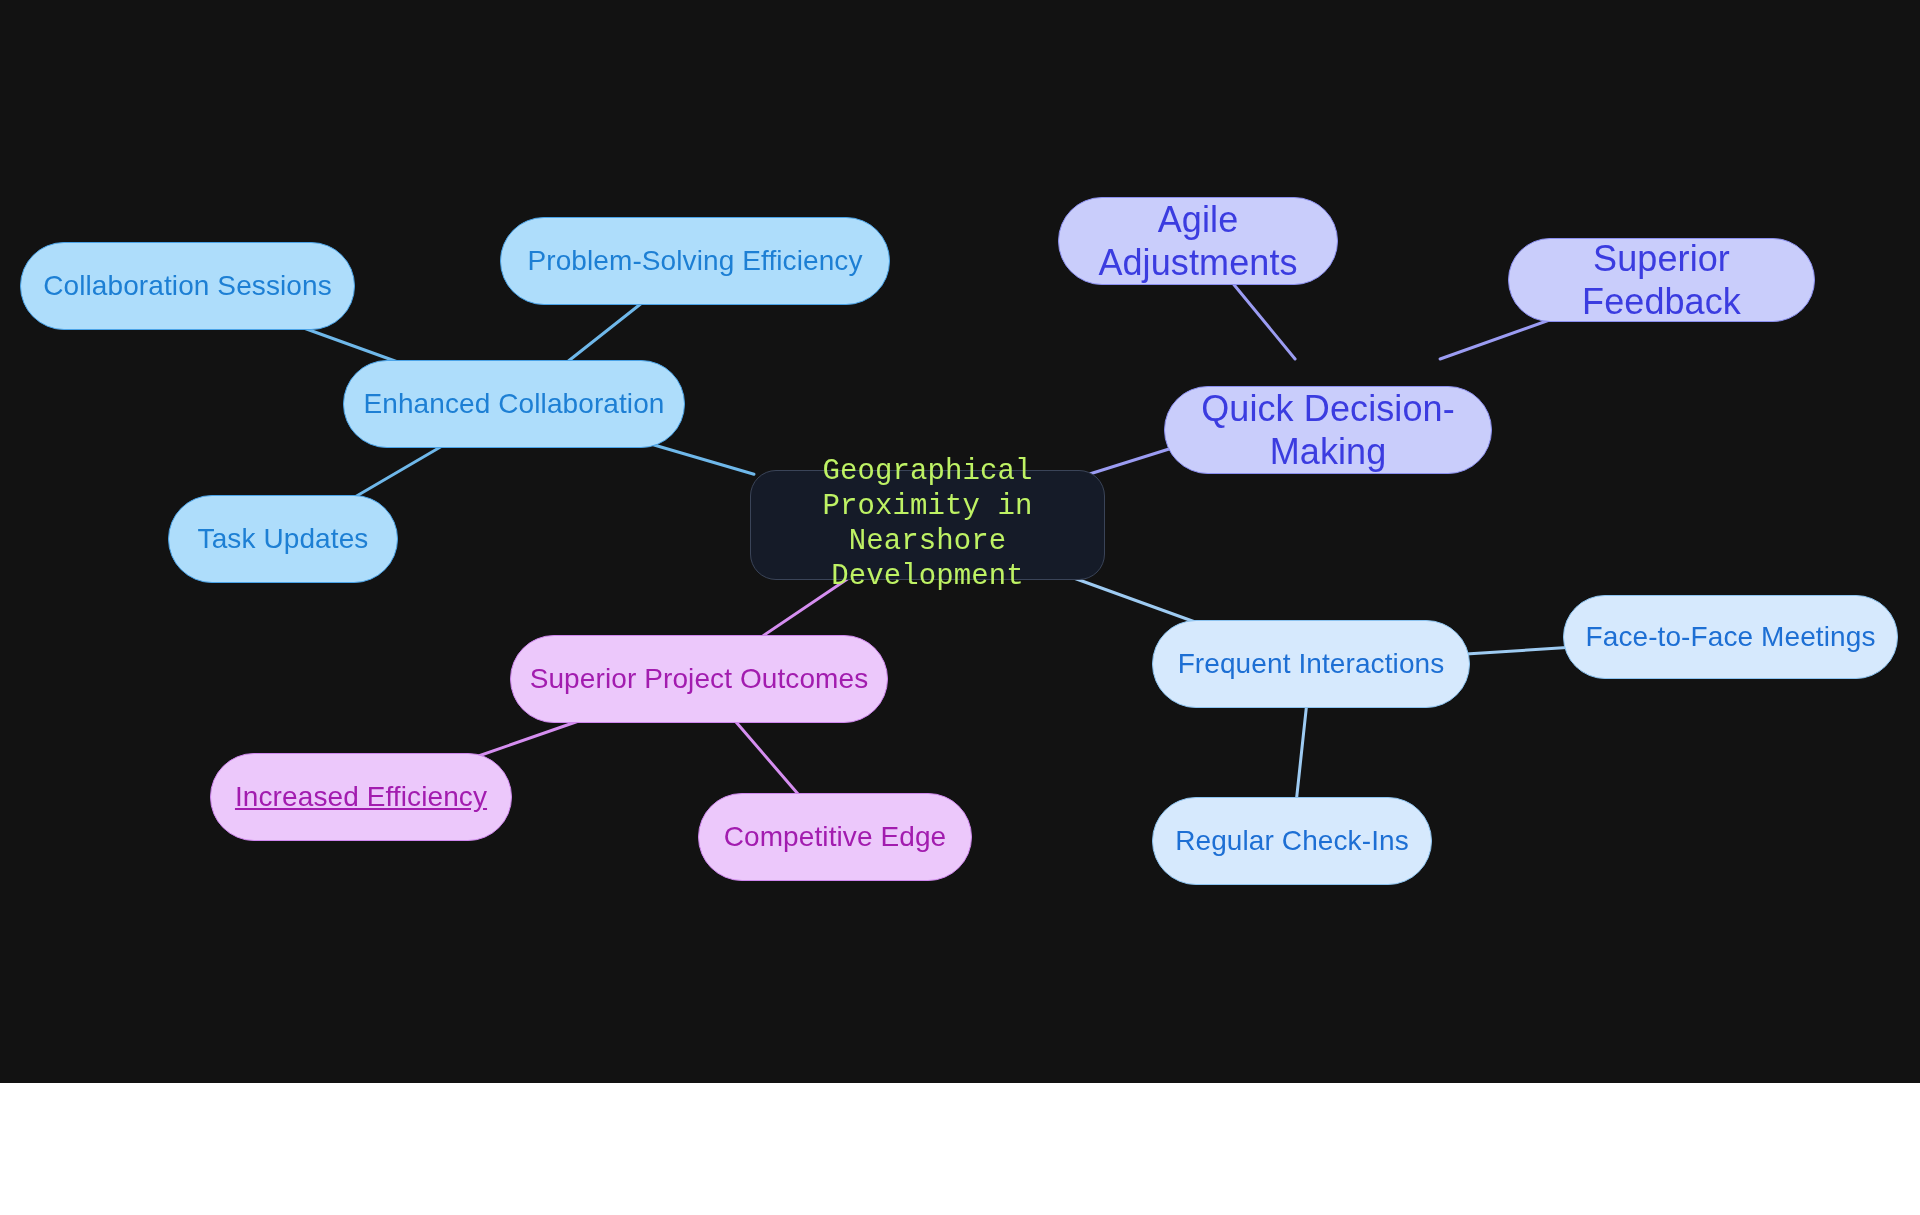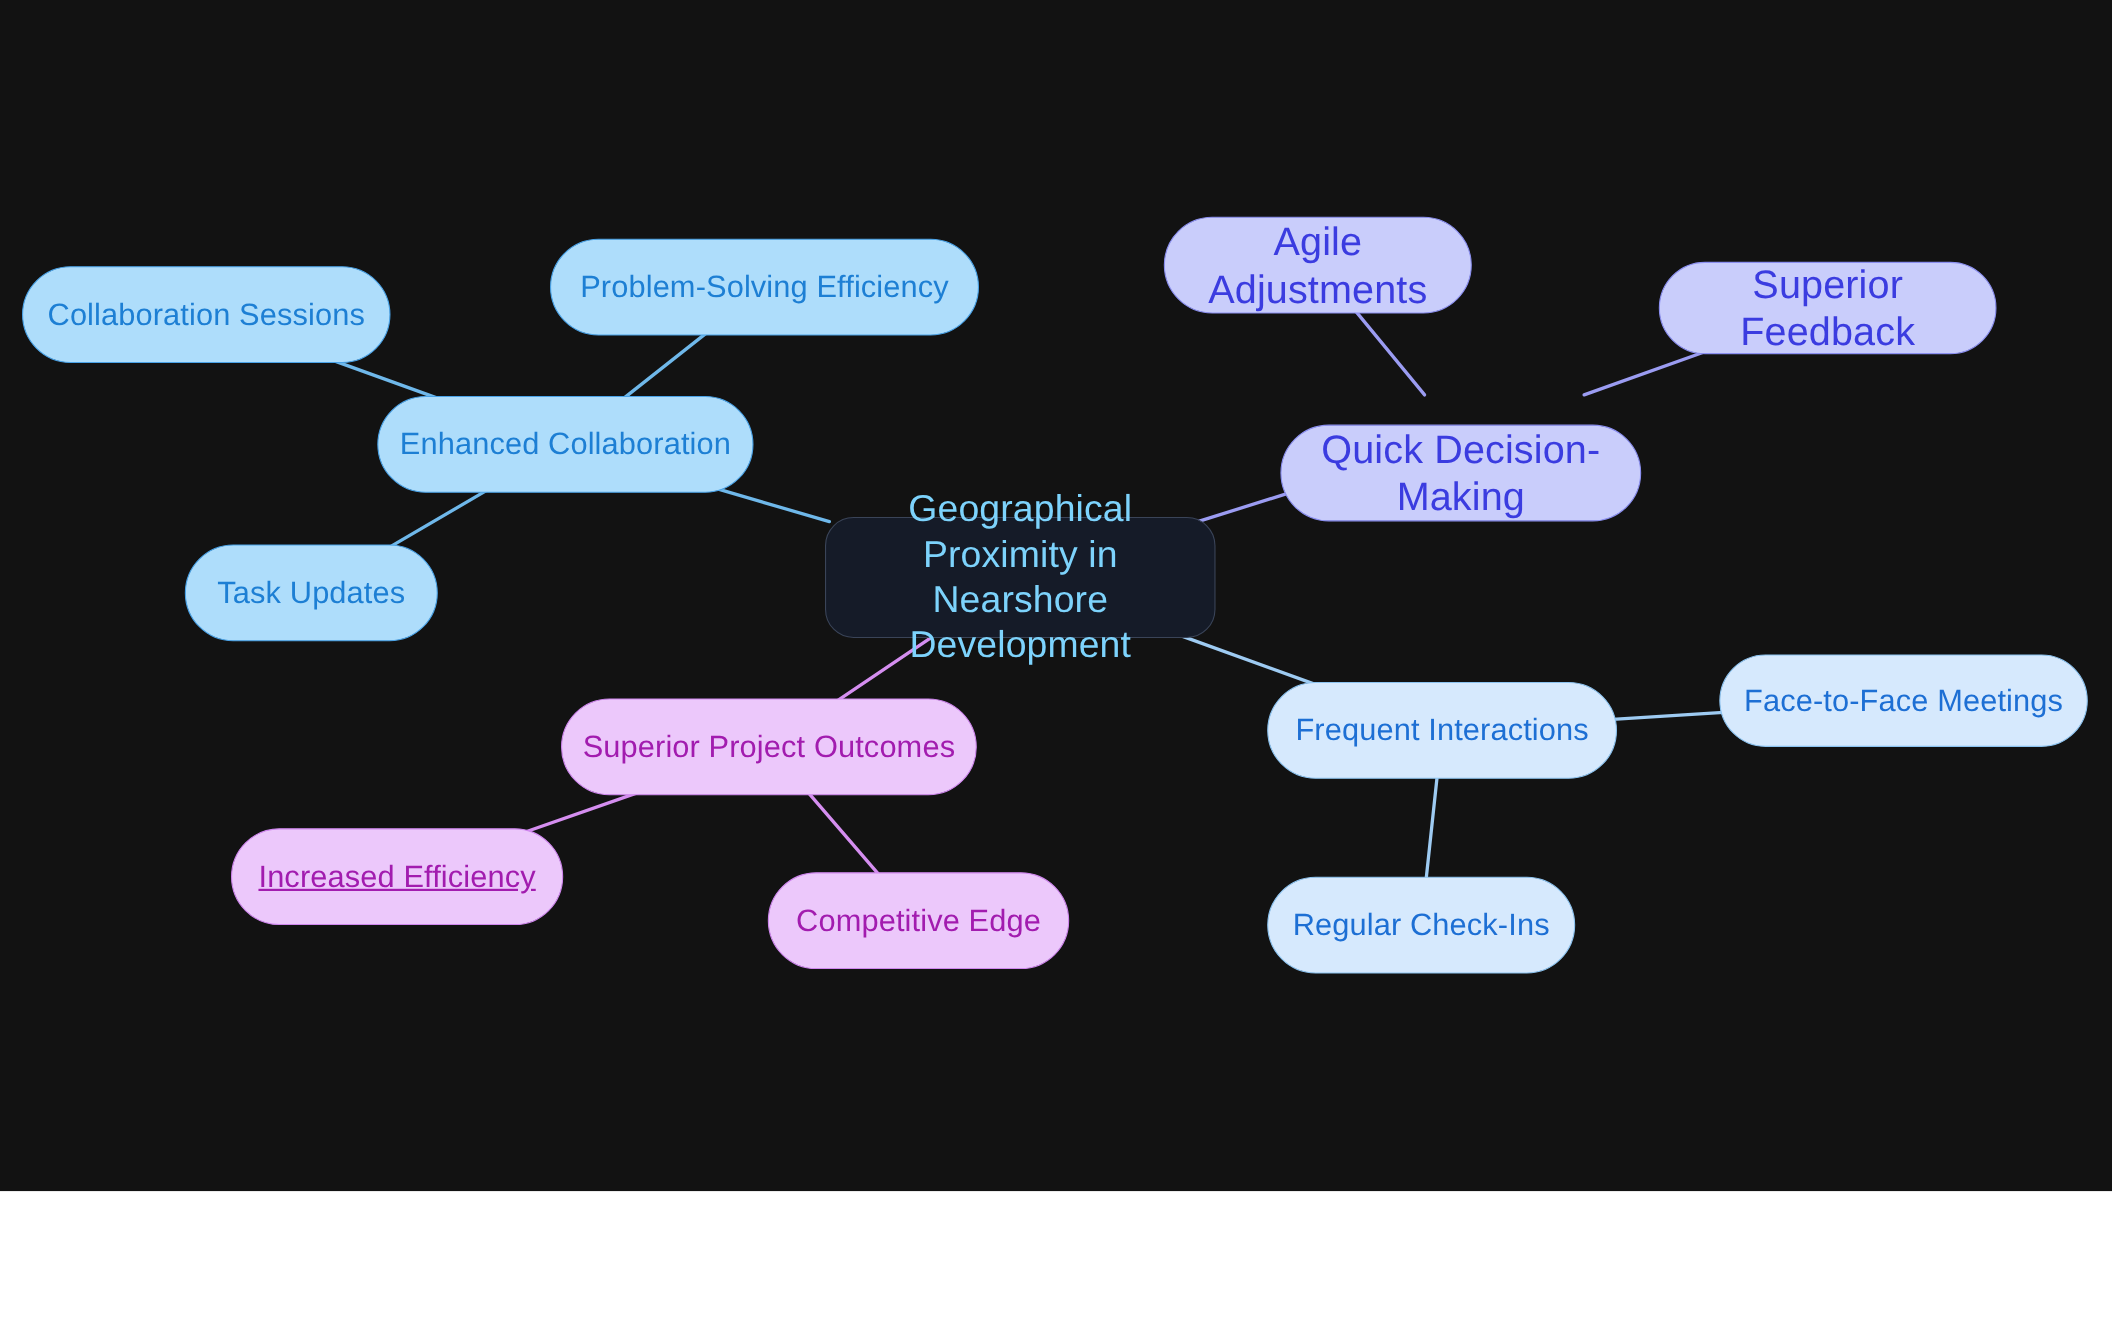--- a/index.html
+++ b/index.html
@@ -13,22 +13,22 @@
   }
   #edges{position:absolute;left:0;top:0;width:1920px;height:1083px;}
   .node{
     position:absolute;box-sizing:border-box;
     display:flex;align-items:center;justify-content:center;
     text-align:center;border-style:solid;border-width:1px;
     border-radius:44px;line-height:1.2;letter-spacing:.1px;
   }
   .node-label{display:block;white-space:pre-line;}
   .n-root{
-    background:#151b28;border-color:#3a4458;color:#7dd3fc;
-    font-size:34px;border-radius:26px;
+    background:#151b28;border-color:#3a4458;color:#bef264;
+    font-size:29px;border-radius:26px;font-family:Liberation Mono, monospace;
   }
   .n-blue{background:#aeddfb;border-color:#4aa3e8;color:#1d7fd4;font-size:28px;}
   .n-blue2{background:#d6e9fd;border-color:#8cc3f0;color:#1d6fd4;font-size:28px;}
   .n-purple{background:#c9cdfb;border-color:#8b8ff0;color:#3b3ce0;font-size:36px;}
   .n-pink{background:#ecc8fb;border-color:#cf86ee;color:#a21caf;font-size:28px;}
   #footer{
     position:absolute;left:0;top:1083px;width:1920px;height:132px;background:#ffffff;
   }
 </style>
 </head>

